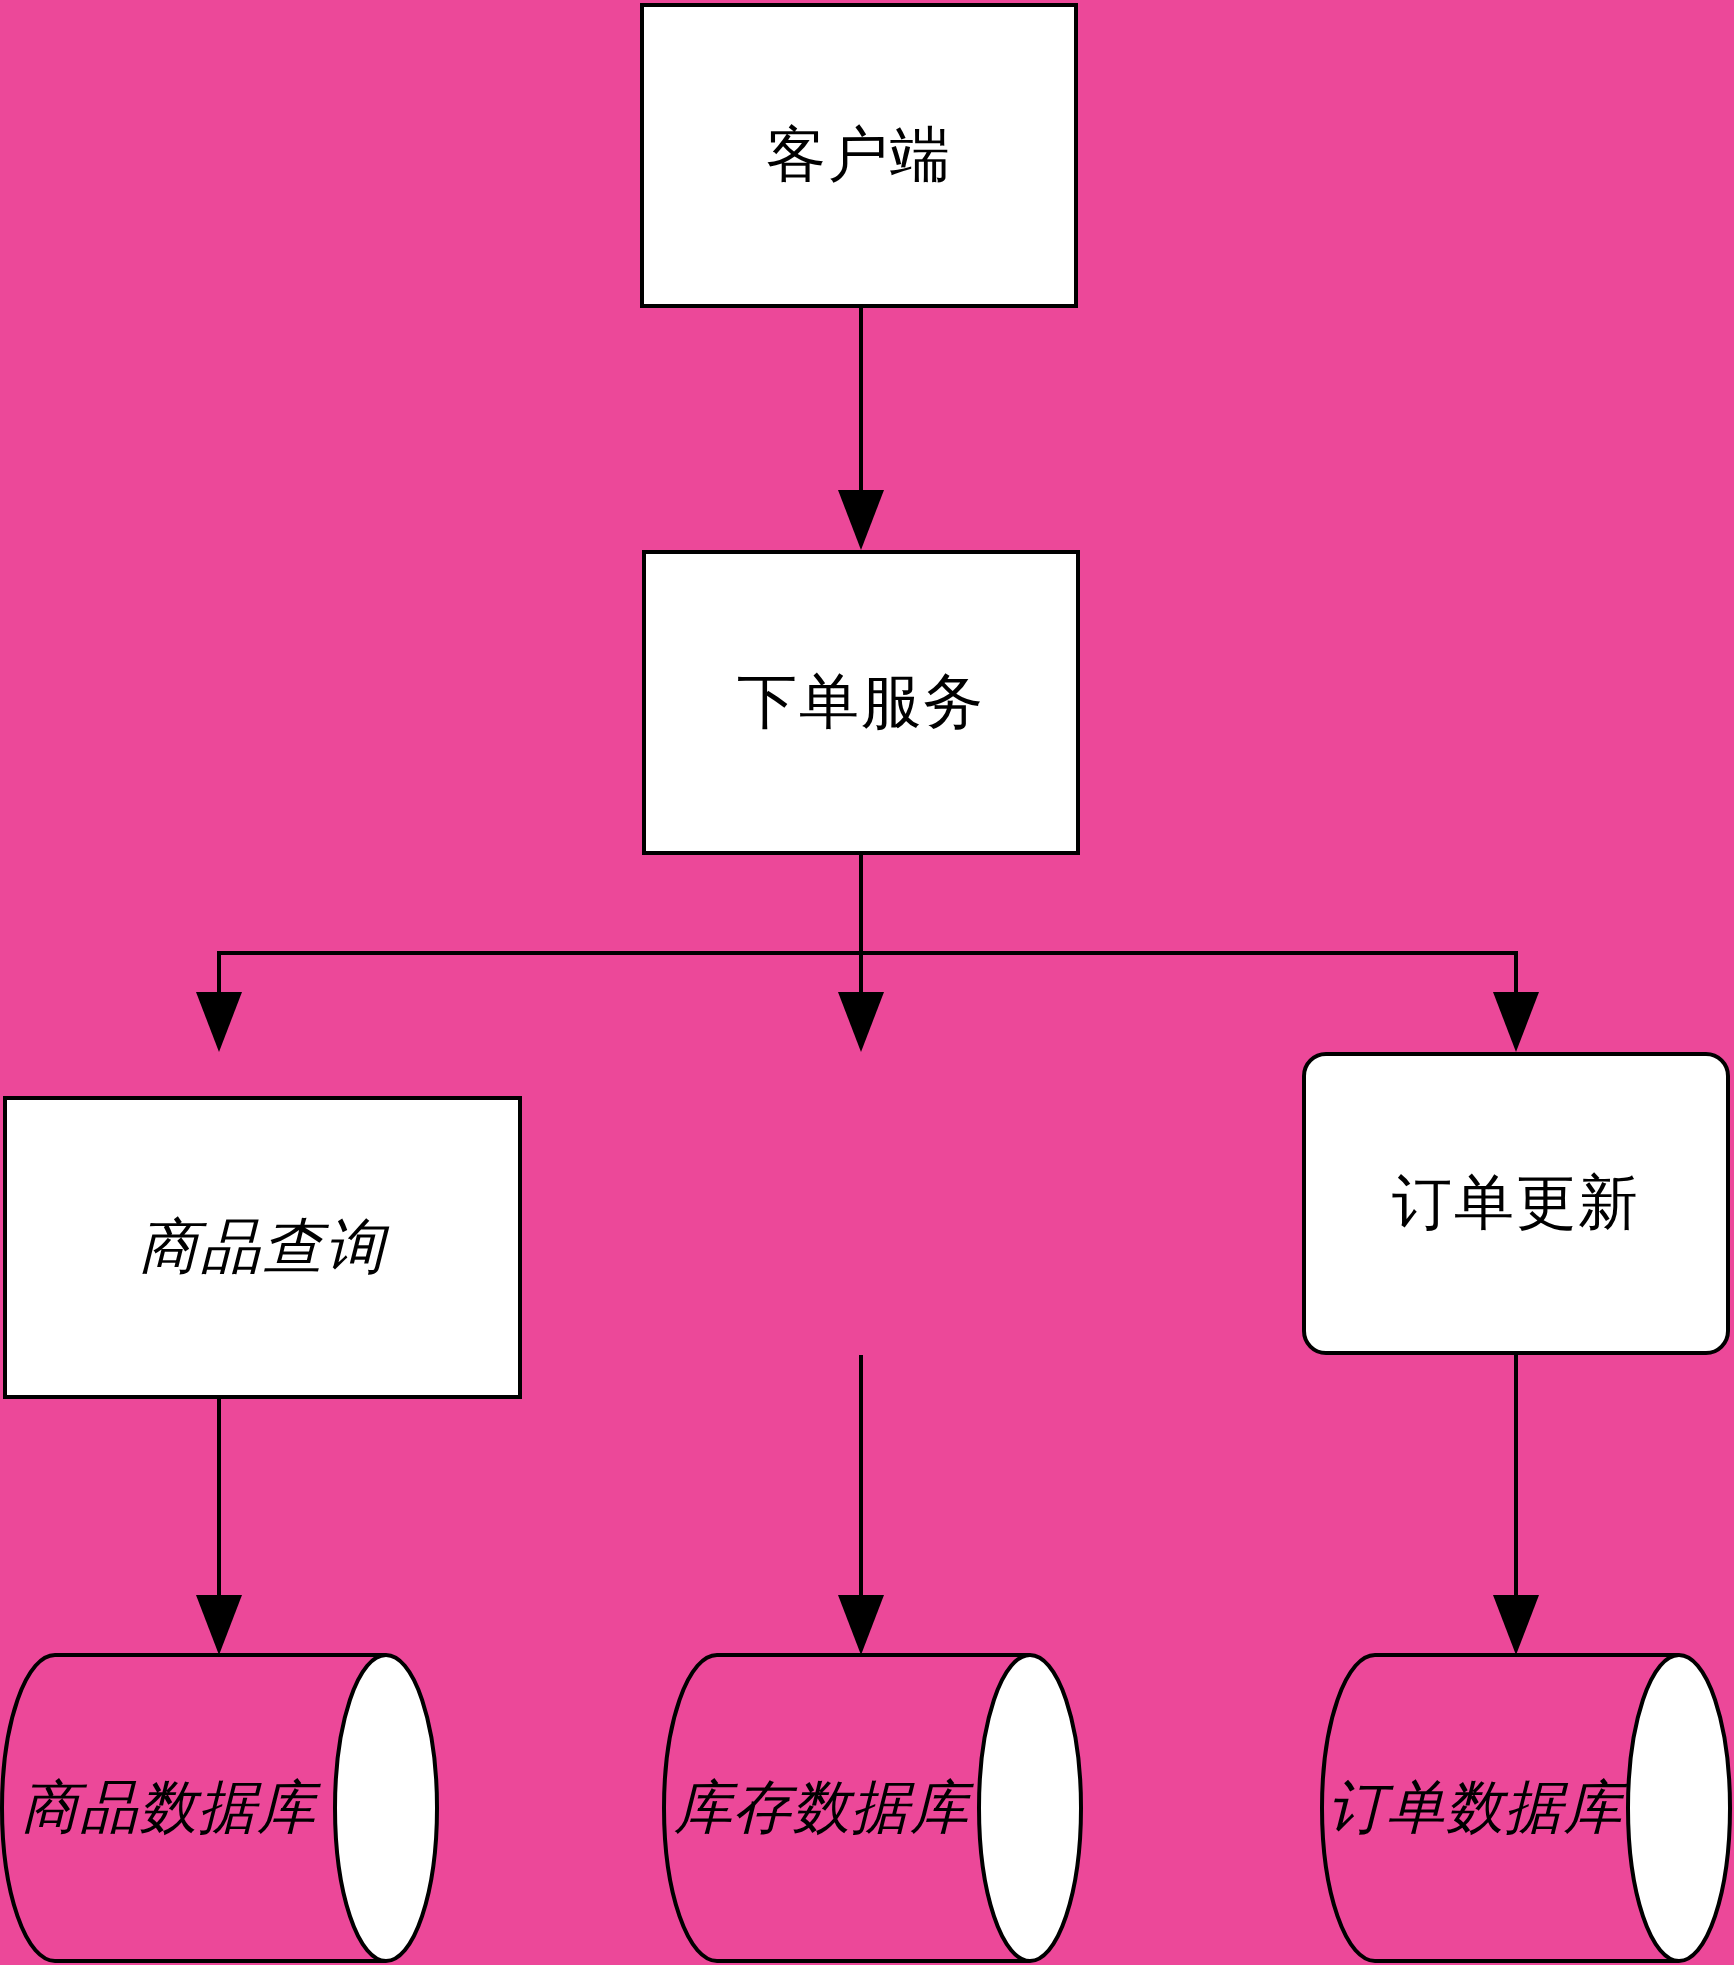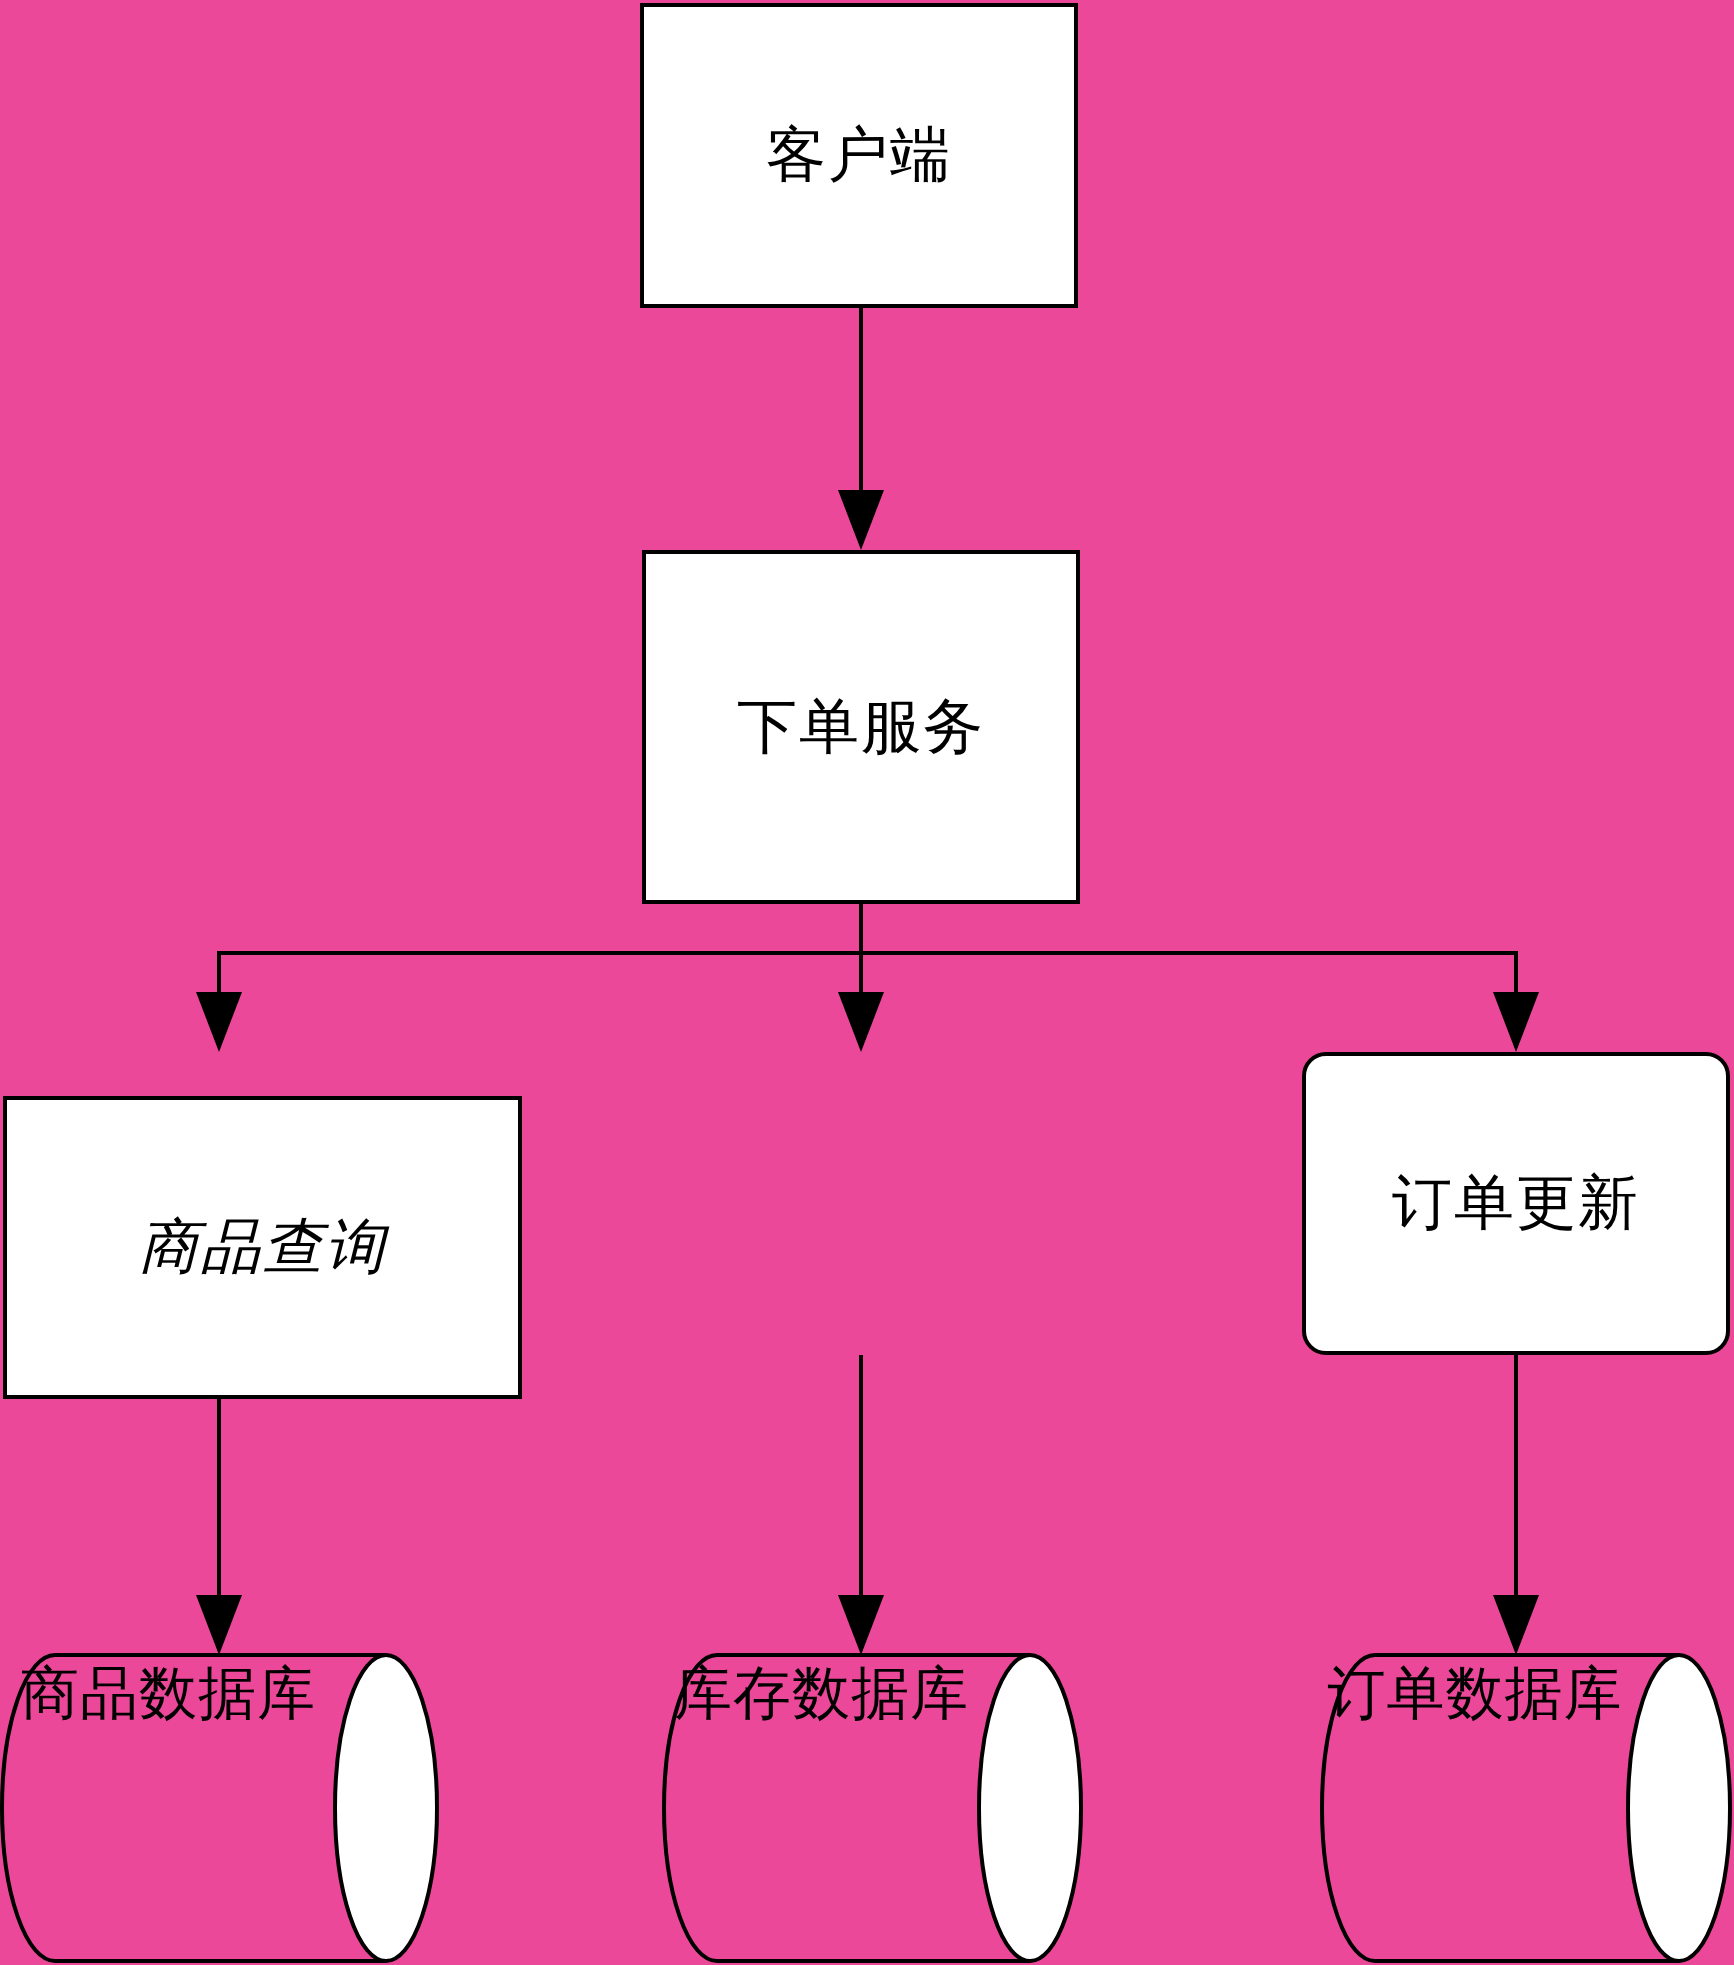--- a/index.html
+++ b/index.html
@@ -29,34 +29,35 @@
     border: 4px solid #000000;
     background: #ffffff;
     display: flex;
     align-items: center;
     justify-content: center;
     font-size: 60px;
     letter-spacing: 2px;
     white-space: nowrap;
   }
   .node-client        { left: 640px;  top: 3px;    width: 438px; height: 305px; }
-  .node-order-service { left: 642px;  top: 550px;  width: 438px; height: 354px; }
+  .node-order-service { left: 642px;  top: 550px;  width: 438px; height: 305px; }
   .node-product-query { left: 3px;    top: 1096px; width: 519px; height: 303px; font-style: italic; }
   .node-deduct-inv    { left: 642px;  top: 1052px; width: 438px; height: 303px; }
   .node-order-update  { left: 1302px; top: 1052px; width: 428px; height: 303px; border-radius: 24px; }
   .cyl-label {
     position: absolute;
     display: flex;
-    align-items: flex-start;
+    align-items: center;
     justify-content: center;
     font-size: 58px;
     letter-spacing: 1px;
     white-space: nowrap;
     top: 1655px;
     height: 306px;
+    font-style: italic;
   }
   .cyl-label-product   { left: 2px;    width: 333px; }
   .cyl-label-inventory { left: 664px;  width: 315px; }
   .cyl-label-order     { left: 1322px; width: 306px; }
 </style>
 </head>
 <body>
 
 <div class="canvas">
 

